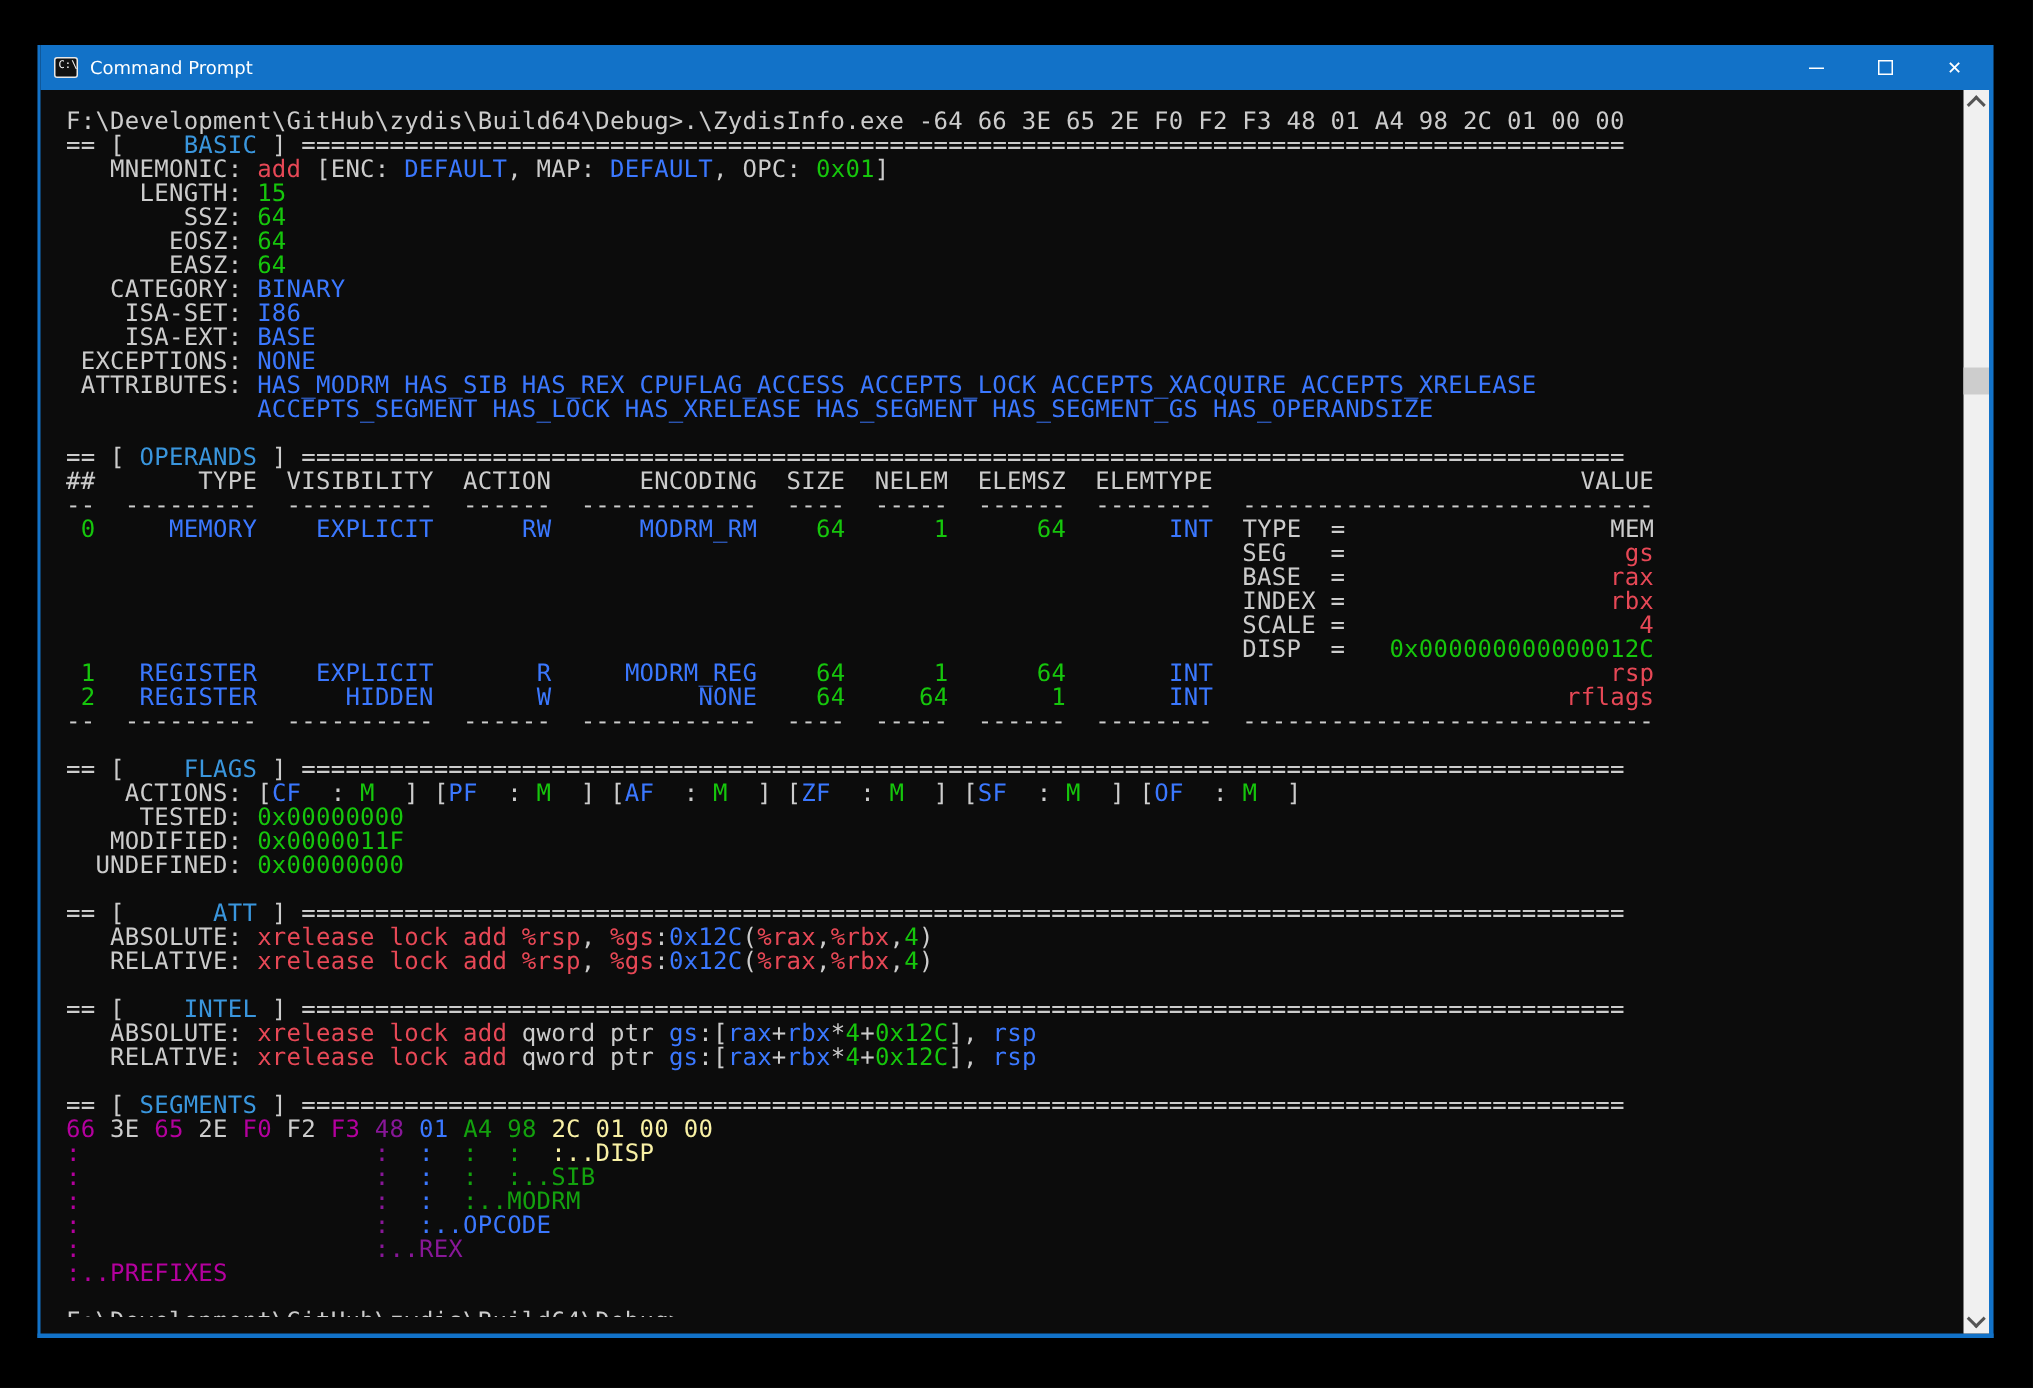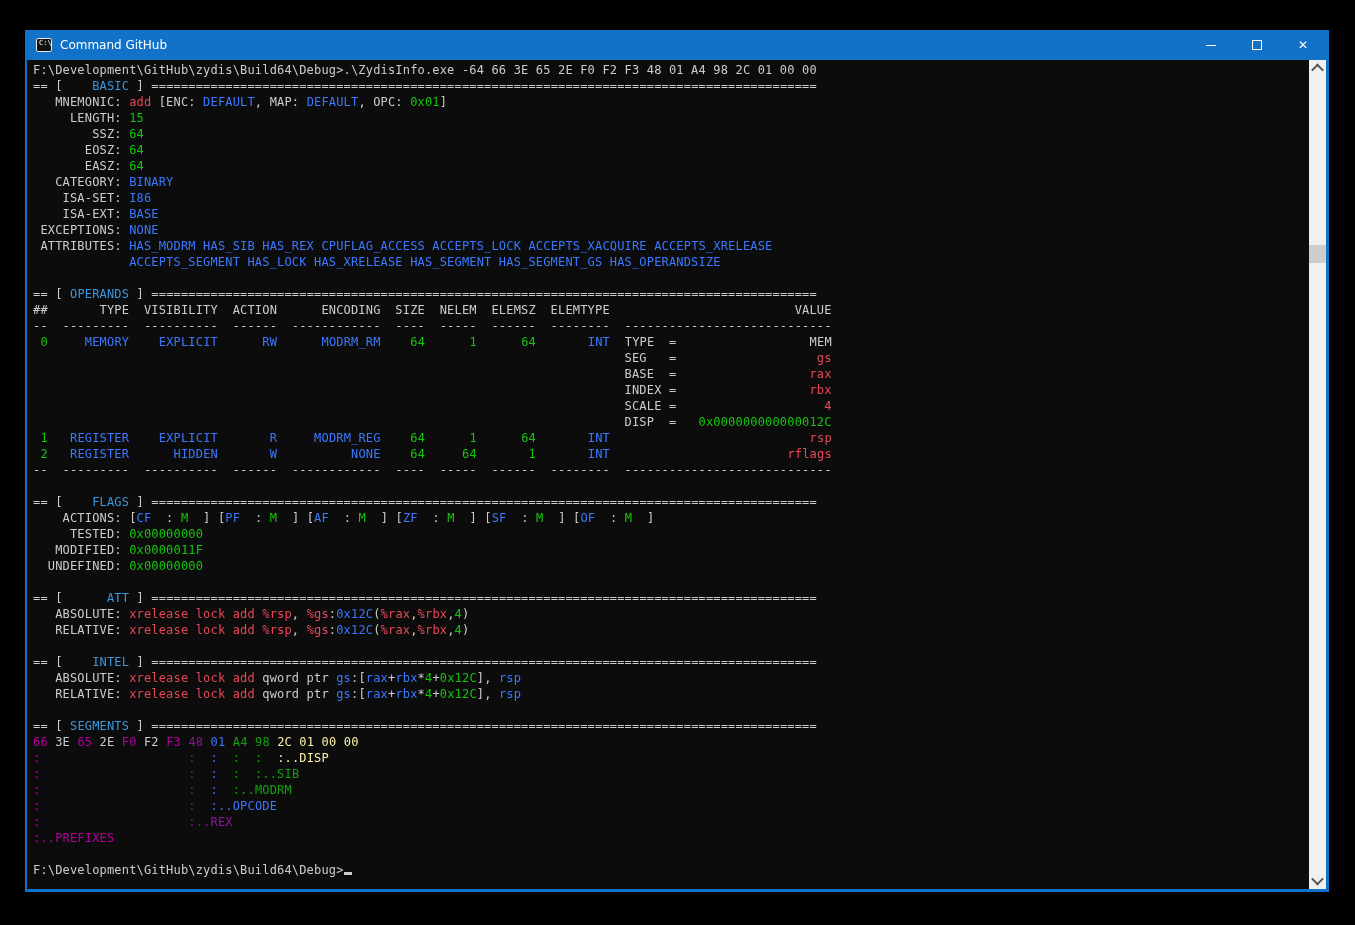--- a/index.html
+++ b/index.html
@@ -13,42 +13,42 @@
             color:#fff;font-size:7px;line-height:8px;padding-left:2px;box-sizing:border-box;
             font-family:"DejaVu Sans Mono",monospace;flex:0 0 auto;}
   .title-text{color:#ffffff;font-size:12px;margin-left:8px;white-space:nowrap;}
   .controls{margin-left:auto;display:flex;height:30px;}
   .ctl-btn{width:46px;height:30px;display:flex;align-items:center;justify-content:center;cursor:default;}
   .min-glyph{width:10px;height:1px;background:#fff;}
   .max-glyph{width:10px;height:10px;border:1px solid #fff;box-sizing:border-box;}
   .close-glyph{color:#fff;font-size:12px;line-height:12px;}
   .console-body{display:flex;height:829px;}
   .term{flex:1 1 auto;overflow:hidden;padding:2px 0 0 6px;}
-  pre{margin:0;font-family:"DejaVu Sans Mono",monospace;font-size:12px;line-height:16px;
+  pre{margin:11px;font-family:"DejaVu Sans Mono",monospace;font-size:16px;line-height:16px;
       letter-spacing:0.17px;}
   .tline{height:16px;white-space:pre;}
   .cursor{display:inline-block;width:8px;height:3px;background:#CCCCCC;vertical-align:-1px;}
   .scrollbar{flex:0 0 17px;background:#F0F0F0;position:relative;}
   .sb-btn{position:absolute;left:0;width:17px;height:17px;display:flex;align-items:center;
           justify-content:center;}
   .sb-up{top:0;} .sb-down{bottom:0;}
   .chev{width:7px;height:7px;border-left:2px solid #555;border-top:2px solid #555;}
   .chev-up{transform:rotate(45deg) translate(1px,1px);}
   .chev-down{transform:rotate(225deg) translate(1px,1px);}
   .sb-thumb{position:absolute;left:0;top:185px;width:17px;height:18px;background:#CDCDCD;}
 </style>
 </head>
 <body>
 
 <div class="window">
   <div class="titlebar">
     <div class="cmd-icon">
       <span>C:\</span>
     </div>
-    <span class="title-text">Command GitHub</span>
+    <span class="title-text">Command Prompt</span>
     <div class="controls">
       <div class="ctl-btn">
         <div class="min-glyph"></div>
       </div>
       <div class="ctl-btn">
         <div class="max-glyph"></div>
       </div>
       <div class="ctl-btn">
         <span class="close-glyph">✕</span>
       </div>

